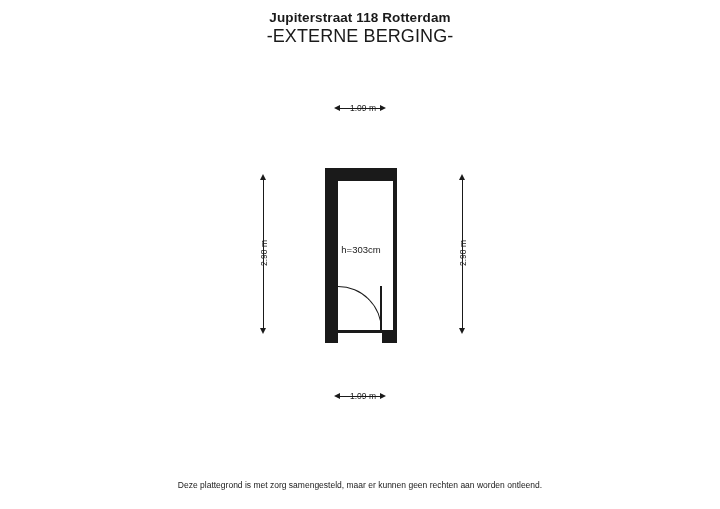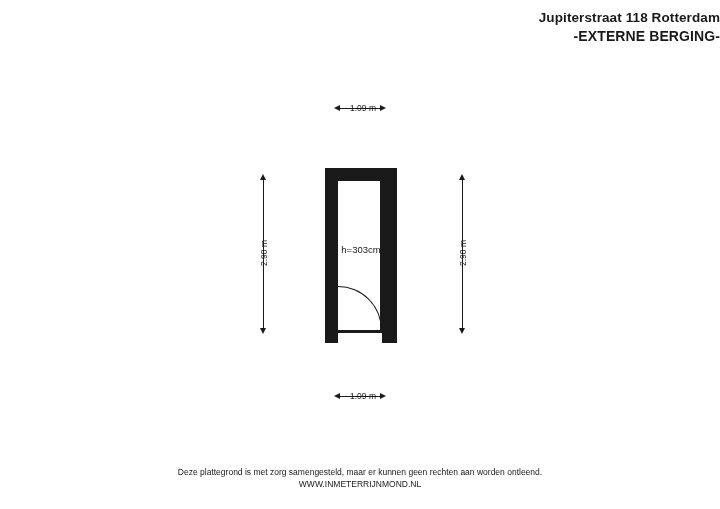--- a/index.html
+++ b/index.html
@@ -21,49 +21,49 @@
     width: 720px;
     height: 509px;
   }
 
   
   .title-block {
     position: absolute;
     top: 8px;
     left: 0;
     width: 720px;
-    text-align: right;
+    text-align: center;
   }
   .title-line1 {
     font-size: 13.5px;
     font-weight: bold;
     letter-spacing: 0.1px;
     line-height: 19px;
   }
   .title-line2 {
-    font-size: 14px;
-    font-weight: bold;
+    font-size: 18px;
+    font-weight: normal;
     letter-spacing: 0.1px;
     line-height: 19px;
   }
 
   
   .plan {
     position: absolute;
     left: 325px;
     top: 168px;
     width: 72px;
     height: 175px;
     background: #1a1a1a;
   }
   .plan-inner {
     position: absolute;
     left: 13px;
     top: 13px;
-    width: 42px;
+    width: 55px;
     height: 149px;
     background: #ffffff;
   }
   .height-label {
     position: absolute;
     left: 0;
     top: 63px;
     width: 46px;
     text-align: center;
     font-size: 9.5px;
@@ -219,16 +219,15 @@
     <div class="door-sill"></div>
   </div>
 
   <div class="dim-h" style="left:340px; top:396px; width:40px;"></div>
   <div class="arrow arrow-left" style="left:334px; top:393px;"></div>
   <div class="arrow arrow-right" style="left:380px; top:393px;"></div>
   <div class="dim-label-h" style="left:350px; top:391px;">1.09 m</div>
 
   <div class="footer">
     <div class="footer-line">Deze plattegrond is met zorg samengesteld, maar er kunnen geen rechten aan worden ontleend.</div>
-    <div class="footer-url">WWW.INMETERRIJNMOND.NL</div>
   </div>
 
 </div>
 
 </body></html>

